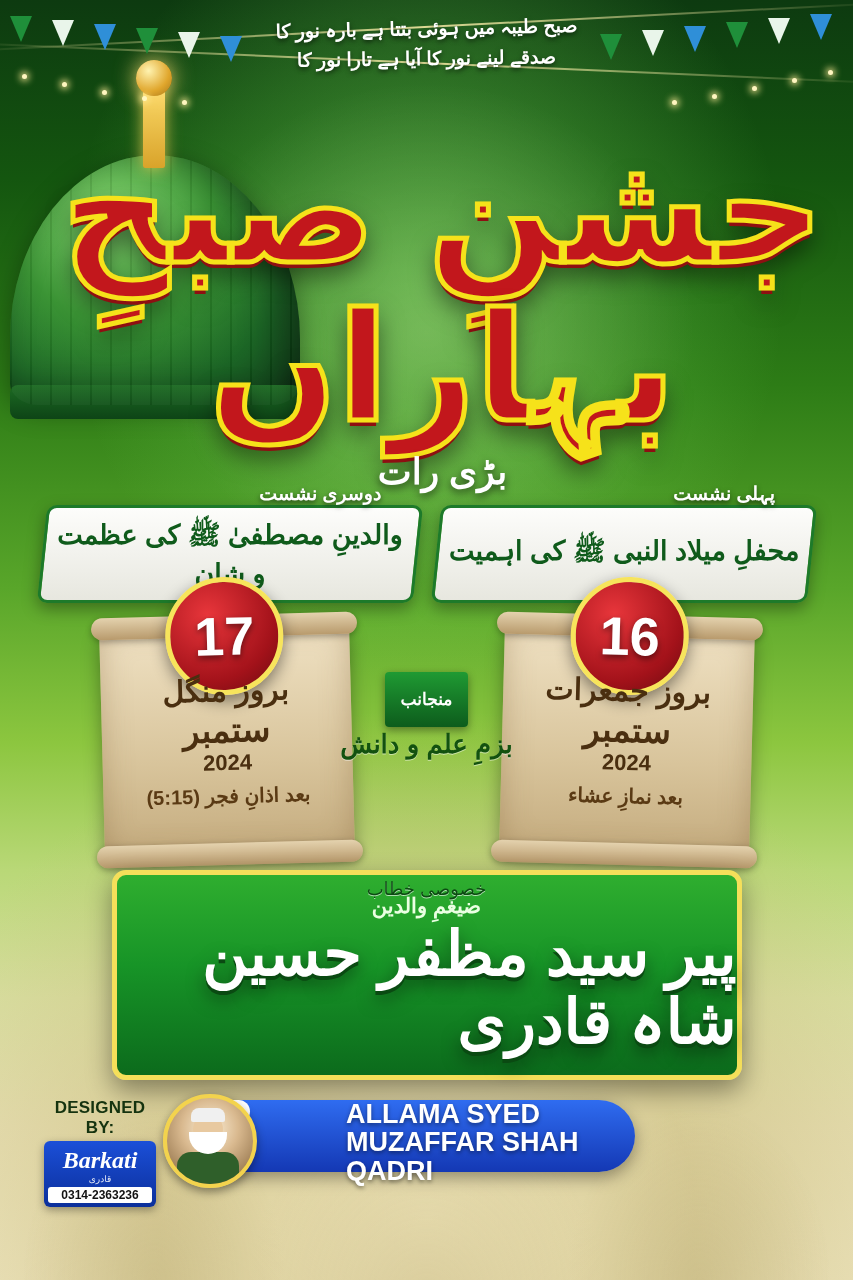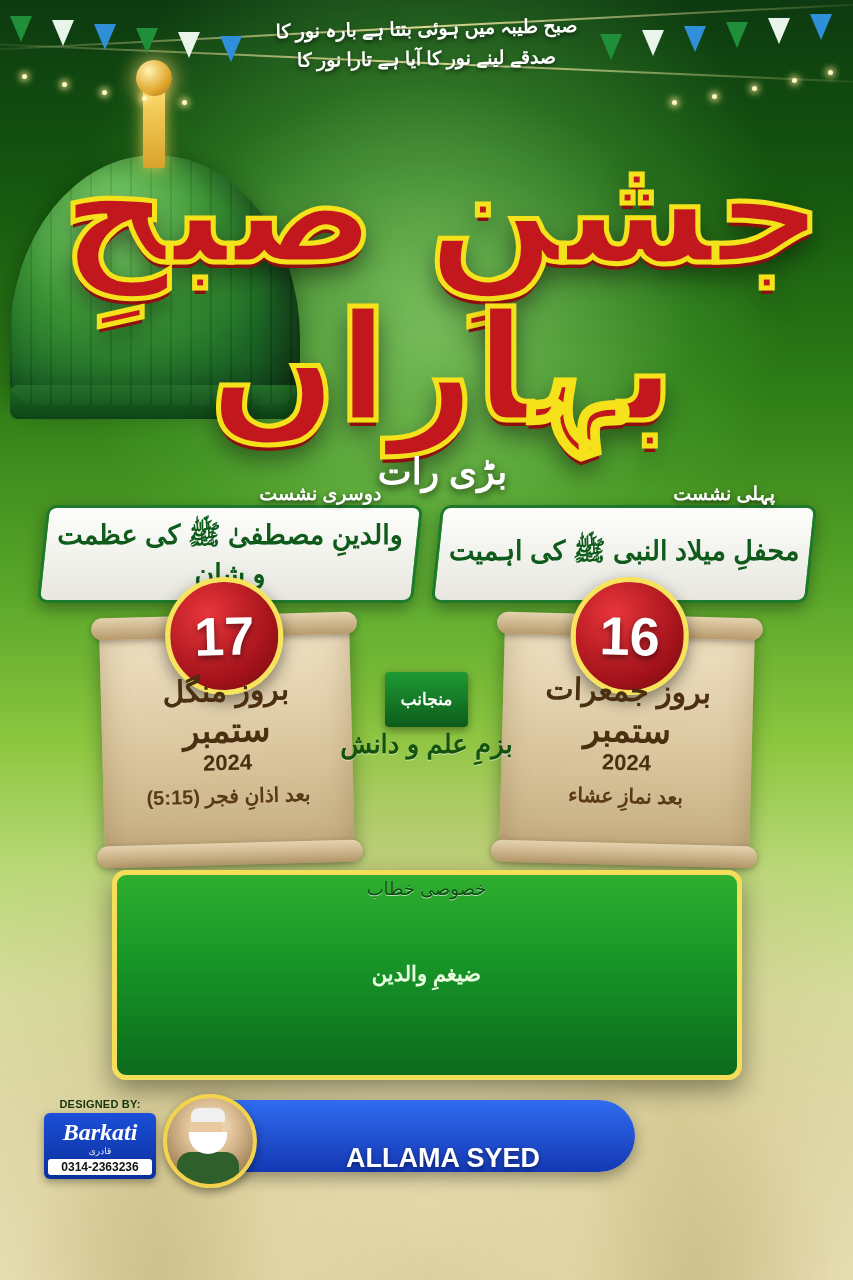--- a/index.html
+++ b/index.html
@@ -238,41 +238,41 @@
     color:#ffffff; font-size: 62px; font-weight:bold; line-height:1.1;
     text-shadow: 0 4px 0 #0a4a12, 0 8px 18px rgba(0,0,0,.5);
     letter-spacing: -2px;
   }
 
   
   .designer {
     position:absolute; left: 44px; top: 1098px;
     width: 112px; text-align:center;
   }
-  .designer-label { font-size: 11px; font-weight:bold; color:#15330f; letter-spacing:.2px; }
+  .designer-label { font-size: 17px; font-weight:bold; color:#15330f; letter-spacing:.2px; }
   .designer-card {
     margin-top:3px; background: linear-gradient(180deg,#1b4fd8,#0b2f9b);
     border-radius:6px; padding: 6px 4px 4px; color:#fff;
     box-shadow: 0 3px 8px rgba(0,0,0,.35);
   }
   .designer-name { font-family:"Liberation Serif", serif; font-style: italic; font-size: 24px; font-weight:bold; }
   .designer-sub { font-size: 9px; opacity:.9; }
   .designer-phone {
     background:#fff; color:#111; font-size: 12px; font-weight:bold;
     margin-top: 3px; border-radius:3px; padding: 1px 12px;
   }
 
   
   .live-strip {
     position:absolute; left: 175px; top: 1100px;
     width: 460px; height: 72px;
     background: linear-gradient(180deg,#2f6cf0,#1438b4);
     border-radius: 36px;
     box-shadow: 0 6px 16px rgba(0,0,0,.35);
-    display:flex; align-items:flex-end;
+    display:flex; align-items:flex-start;
   }
   .live-photo {
     position:absolute; left:-12px; top:-6px;
     width: 86px; height: 86px; border-radius: 50%;
     background: radial-gradient(circle at 50% 35%, #fdf0d8 0%, #d9b98f 40%, #7a5a32 100%);
     border: 4px solid #f3d34d;
     overflow:hidden;
     box-shadow: 0 4px 10px rgba(0,0,0,.4);
   }
   .live-photo .head { position:absolute; left:26px; top:16px; width:30px; height:30px; border-radius:50%; background:#e8c9a0; }
@@ -402,20 +402,21 @@
   </div>
 
   <div class="mid-label">
     <div class="mid-tag">منجانب</div>
     <div class="mid-text">بزمِ علم و دانش</div>
   </div>
 
   <div class="speaker-panel">
     <div class="speaker-kicker">خصوصی خطاب</div>
     <div class="speaker-pre">ضیغمِ والدین</div>
+    <div class="speaker-name">پیر سید مظفر حسین شاہ قادری</div>
   </div>
 
   <div class="designer">
     <div class="designer-label">DESIGNED BY:</div>
     <div class="designer-card">
       <div class="designer-name">Barkati</div>
       <div class="designer-sub">قادری</div>
       <div class="designer-phone">0314-2363236</div>
     </div>
   </div>
@@ -426,17 +427,18 @@
       <div class="head"></div>
       <div class="cap"></div>
       <div class="beard"></div>
     </div>
     <div class="live-badge">
       <span class="fb-circle">f</span>
       <span>LIVE</span>
     </div>
     <div class="live-text">
       <div>ALLAMA SYED</div>
+      <div>MUZAFFAR SHAH QADRI</div>
     </div>
   </div>
 
 
 </div>
 
 </body></html>

